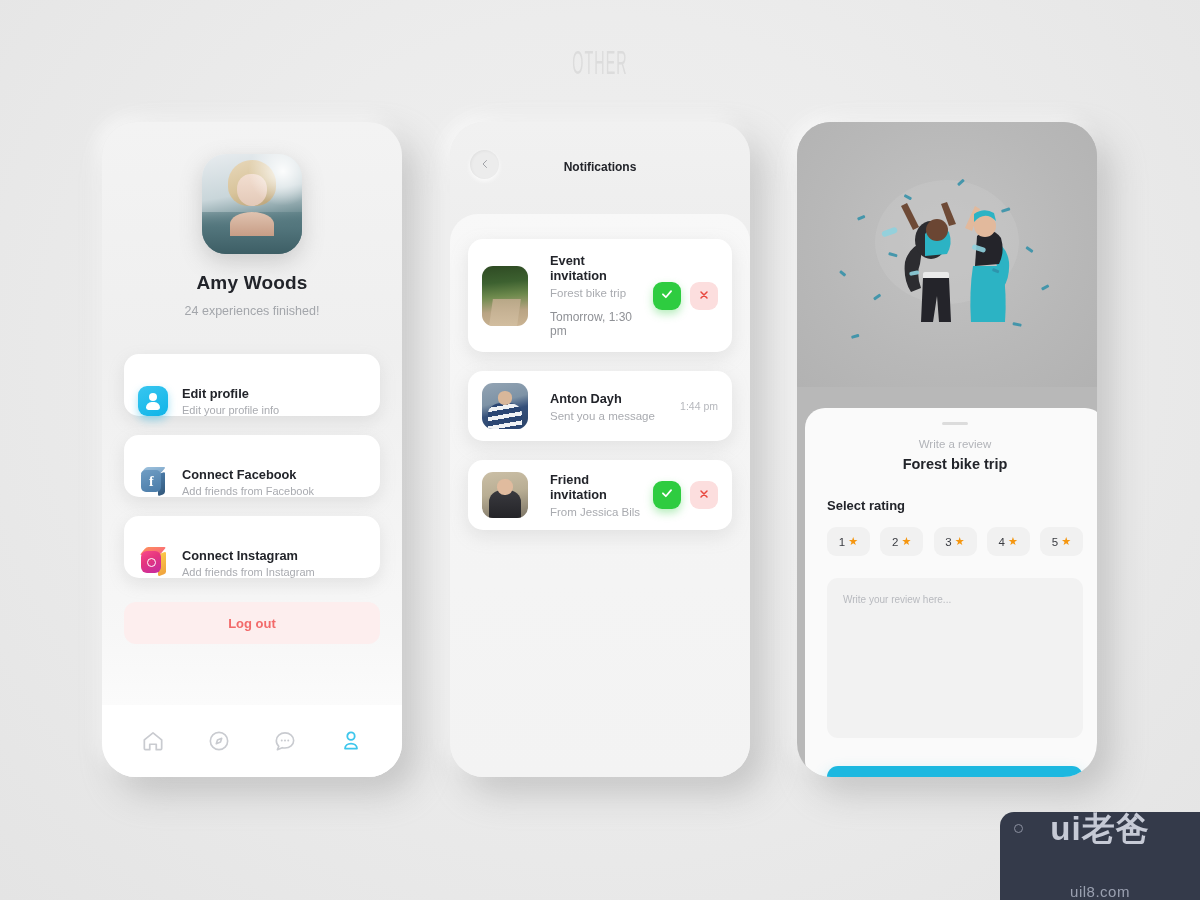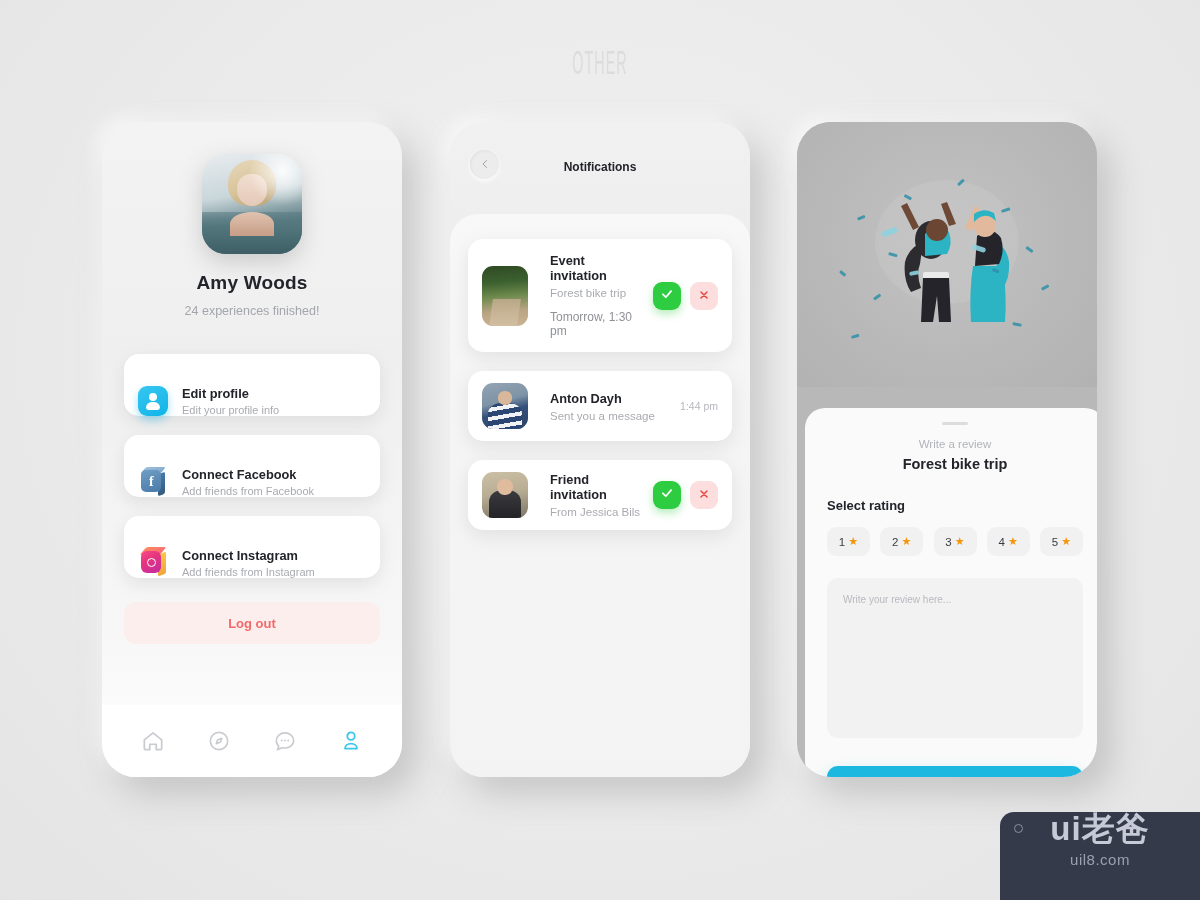--- a/index.html
+++ b/index.html
@@ -274,21 +274,21 @@
     background:#1cb8e0; color:#fff; font-size:13.5px; font-weight:700;
     font-family:"Liberation Sans", sans-serif;
     box-shadow: 0 7px 16px rgba(28,184,224,.3); cursor:pointer;
   }
 
   
   .watermark {
     position:absolute; right:0px; bottom:0px;
     width:200px; height:88px; border-radius:14px 0 0 0;
     background:#343a4a;
-    display:flex; flex-direction:column; align-items:center; justify-content:flex-start;
+    display:flex; flex-direction:column; align-items:center; justify-content:space-between;
   }
   .wm-dot {
     position:absolute; left:14px; top:12px; width:9px; height:9px;
     border-radius:50%; border:1.6px solid #8b90a0;
   }
   .wm-main { color:#c6cad6; font-size:33px; font-weight:700; letter-spacing:1px; line-height:1; }
   .wm-sub  { color:#9aa0b0; font-size:15px; margin-top:6px; letter-spacing:.5px; }
 </style>
 </head>
 <body>

